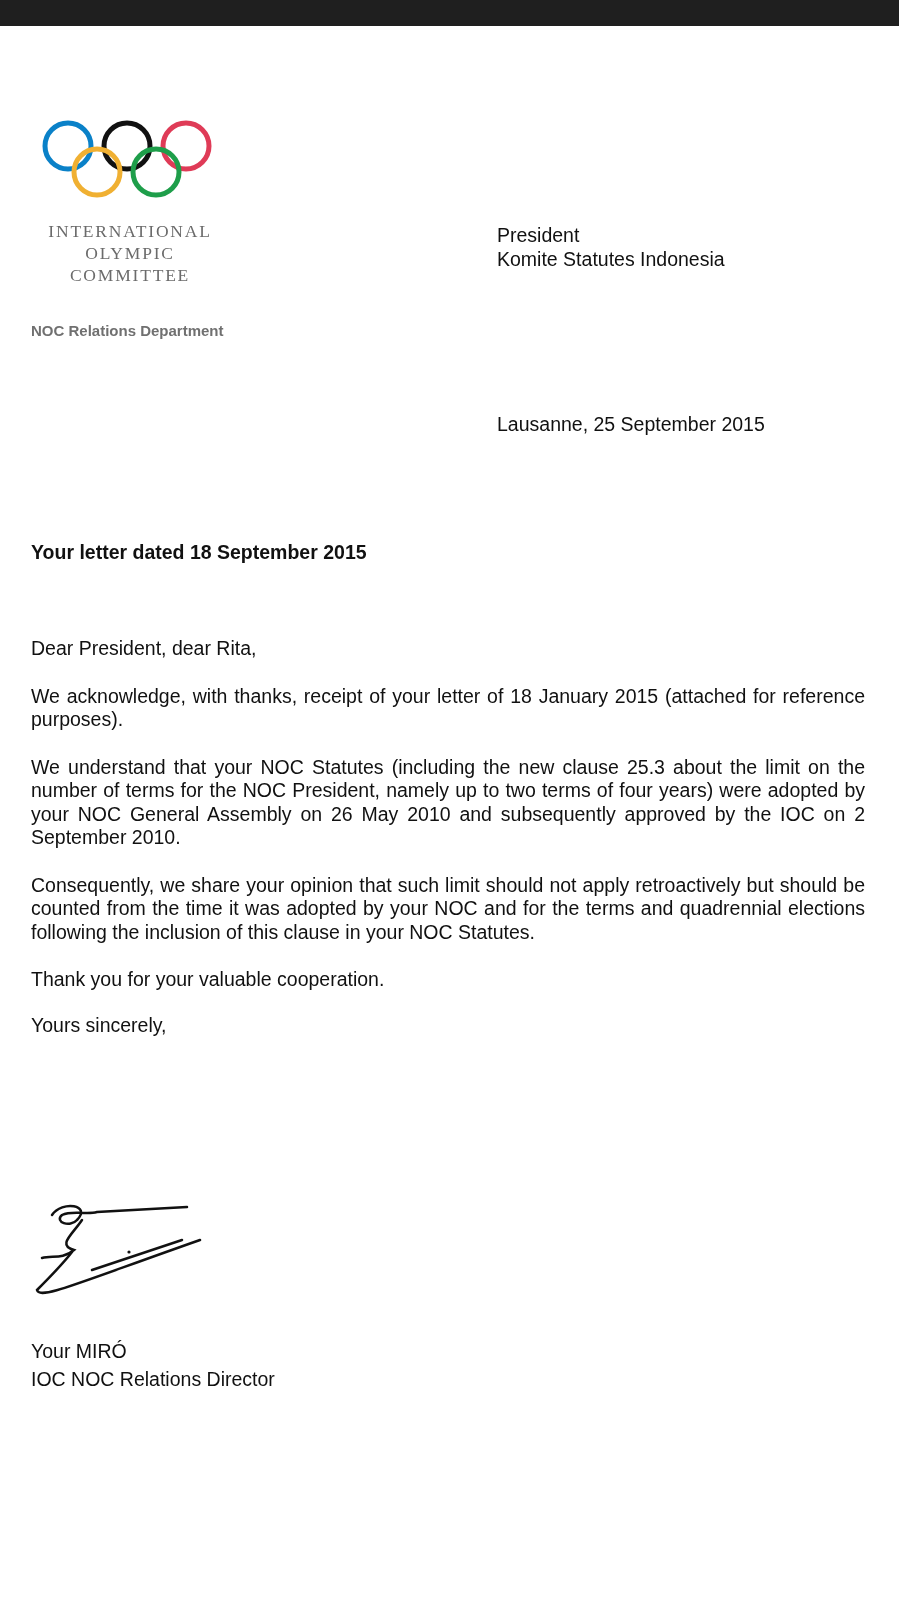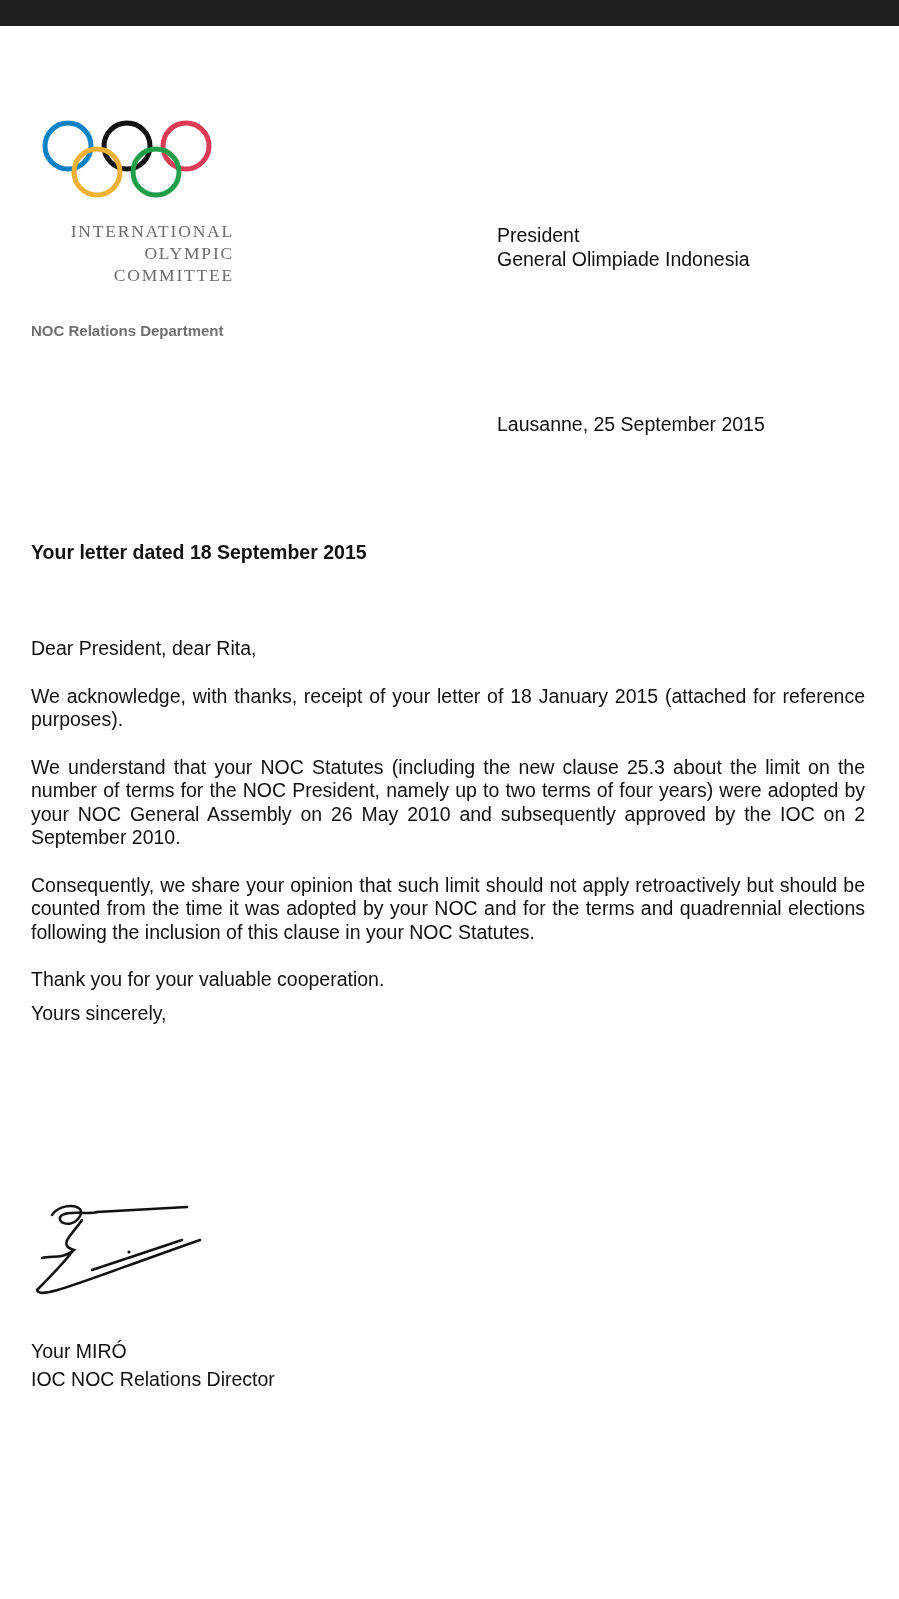--- a/index.html
+++ b/index.html
@@ -3,21 +3,21 @@
   <meta charset="utf-8">
   <style>
     html, body { margin: 0; padding: 0; }
     body {
       width: 899px; height: 1599px; background: #ffffff; position: relative; overflow: hidden;
       font-family: "Liberation Sans", sans-serif; color: #111;
     }
     .topbar { position: absolute; left: 0; top: 0; width: 899px; height: 26px; background: #1f1f1f; }
     .logo { position: absolute; left: 42px; top: 118px; width: 170px; height: 84px; }
     .org-name {
-      position: absolute; left: 26px; top: 220px; width: 208px; text-align: right;
+      position: absolute; left: 26px; top: 220px; width: 208px; text-align: center;
       font-family: "Liberation Serif", serif; font-size: 17.5px; letter-spacing: 1.8px;
       line-height: 22px; color: #6b6b6b;
     }
     .dept { position: absolute; left: 31px; top: 322px; font-size: 15px; font-weight: bold; color: #707070; }
     .recipient { position: absolute; left: 497px; top: 223px; font-size: 19.5px; line-height: 24px; }
     .place-date { position: absolute; left: 497px; top: 413px; font-size: 19.5px; }
     .subject { position: absolute; left: 31px; top: 541px; font-size: 19.5px; font-weight: bold; }
     .body { position: absolute; left: 31px; top: 637px; width: 834px; font-size: 19.5px; line-height: 23.5px; }
     .body p { margin: 0 0 24px 0; text-align: justify; }
     .signature { position: absolute; left: 32px; top: 1190px; width: 180px; height: 120px; }
@@ -39,33 +39,33 @@
 <div class="org-name">
   <div>INTERNATIONAL</div>
   <div>OLYMPIC</div>
   <div>COMMITTEE</div>
 </div>
 
 <div class="dept">NOC Relations Department</div>
 
 <div class="recipient">
   <div>President</div>
-  <div>General Olimpiade Indonesia</div>
+  <div>Komite Statutes Indonesia</div>
 </div>
 
 <div class="place-date">Lausanne, 25 September 2015</div>
 
 <div class="subject">Your letter dated 18 September 2015</div>
 
 <div class="body">
   <p>Dear President, dear Rita,</p>
   <p>We acknowledge, with thanks, receipt of your letter of 18 January 2015 (attached for reference purposes).</p>
   <p>We understand that your NOC Statutes (including the new clause 25.3 about the limit on the number of terms for the NOC President, namely up to two terms of four years) were adopted by your NOC General Assembly on 26 May 2010 and subsequently approved by the IOC on 2 September 2010.</p>
   <p>Consequently, we share your opinion that such limit should not apply retroactively but should be counted from the time it was adopted by your NOC and for the terms and quadrennial elections following the inclusion of this clause in your NOC Statutes.</p>
-  <p style="margin-bottom:10px">Thank you for your valuable cooperation.</p>
+  <p style="margin-bottom:22px">Thank you for your valuable cooperation.</p>
   <p>Yours sincerely,</p>
 </div>
 
 <svg class="signature" viewBox="0 0 180 120">
   <path d="M20 25 C30 10, 60 15, 45 30 C38 38, 22 32, 30 25 C40 20, 55 25, 65 22 L155 17" fill="none" stroke="#111" stroke-width="2.5" stroke-linecap="round"></path>
   <path d="M50 30 C40 45, 25 55, 42 60 C30 70, 20 65, 10 68" fill="none" stroke="#111" stroke-width="2.5" stroke-linecap="round"></path>
   <path d="M40 62 C30 75, 10 95, 5 100 C8 110, 40 95, 168 50" fill="none" stroke="#111" stroke-width="2.5" stroke-linecap="round"></path>
   <path d="M60 80 L150 50" fill="none" stroke="#111" stroke-width="2.5" stroke-linecap="round"></path>
   <circle cx="97" cy="62" r="1.6" fill="#111"></circle>
 </svg>

